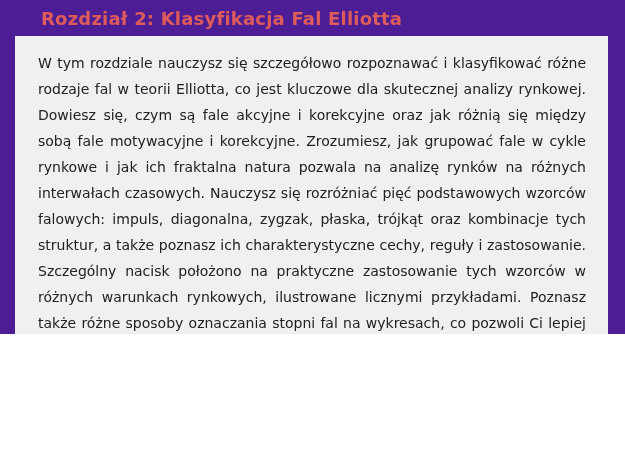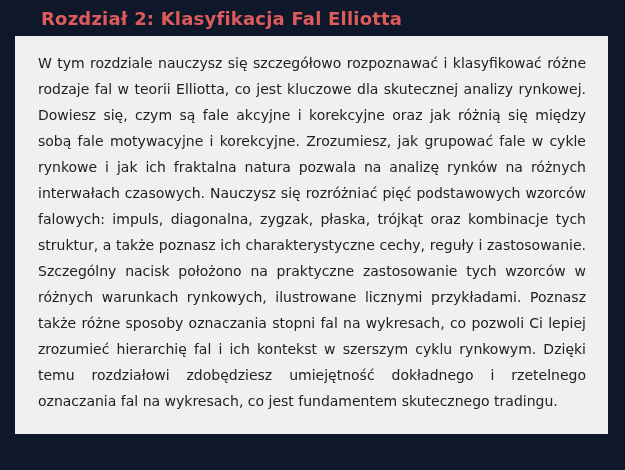--- a/index.html
+++ b/index.html
@@ -4,22 +4,22 @@
 <style>
   html, body {
     margin: 0;
     padding: 0;
     background: #ffffff;
     font-family: "DejaVu Sans", "Liberation Sans", sans-serif;
   }
   .page {
     position: relative;
     width: 625px;
-    height: 470px;
-    background: #0f172a;
+    height: 334px;
+    background: #4c1d95;
     overflow: hidden;
   }
   .content {
     position: absolute;
     left: 15px;
     top: 0;
     width: 593px;
   }
   .chapter-title {
     margin: 9px 0 7px 0;

